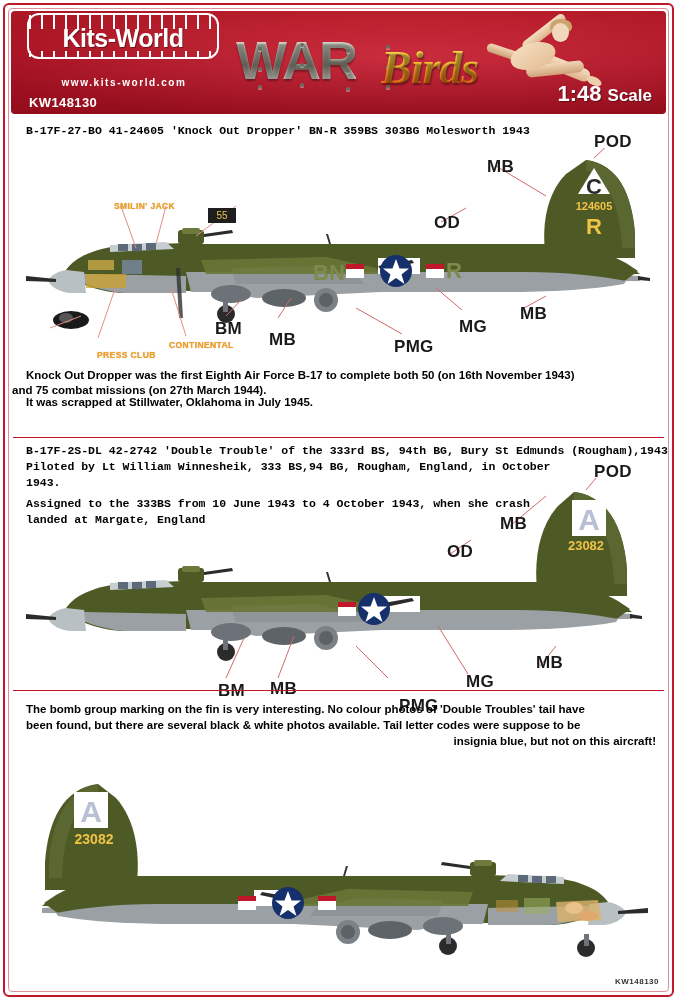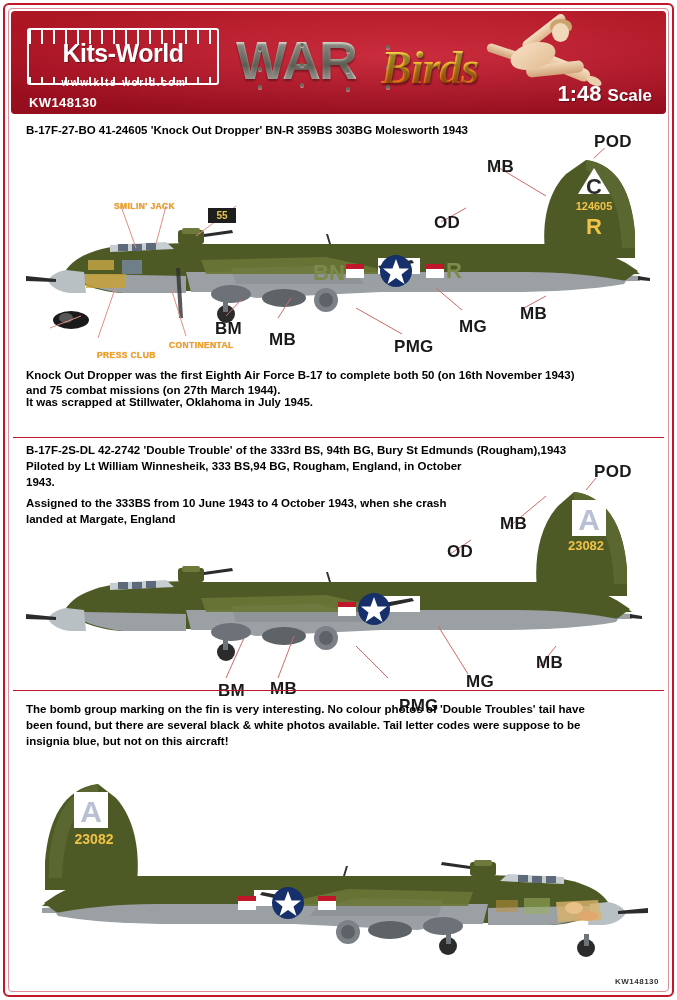--- a/index.html
+++ b/index.html
@@ -22,22 +22,22 @@
   .banner{
     position:absolute;left:11px;top:11px;width:655px;height:103px;
     background:linear-gradient(180deg,#cf1b2b 0%,#c41528 45%,#b01023 100%);
     border-radius:4px;overflow:hidden;
   }
   .banner .vign{
     position:absolute;inset:0;
     background:radial-gradient(ellipse at 60% 45%,rgba(255,255,255,0.10) 0%,rgba(0,0,0,0.16) 80%);
   }
   .kw-logo{
-    position:absolute;left:16px;top:17px;width:192px;height:57px;
-    border:2px solid #ffffff;border-radius:3px;box-sizing:border-box;
+    position:absolute;left:16px;top:2px;width:192px;height:46px;
+    border:2px solid #ffffff;border-radius:12px;box-sizing:border-box;
     background:transparent;
   }
   .kw-logo .teeth{
     position:absolute;left:0;top:0;width:100%;height:14px;
     background:repeating-linear-gradient(90deg,#ffffff 0px,#ffffff 2px,transparent 2px,transparent 12px);
   }
   .kw-logo .teeth2{
     position:absolute;left:0;bottom:0;width:100%;height:6px;
     background:repeating-linear-gradient(90deg,#ffffff 0px,#ffffff 2px,transparent 2px,transparent 12px);
   }
@@ -113,21 +113,21 @@
     position:absolute;right:14px;top:70px;color:#ffffff;font-size:22px;font-weight:bold;
     letter-spacing:0px;text-shadow:1px 1px 1px rgba(0,0,0,.4);
   }
   .scale-txt .sm{font-size:17px;}
 
   
   .tx{
     position:absolute;color:#000000;font-weight:bold;
     font-family:"Liberation Sans",sans-serif;
   }
-  .hdr-line{font-size:11.5px;letter-spacing:0px;}
+  .hdr-line{font-size:11.5px;letter-spacing:0px;font-family:Liberation Mono, monospace;}
   .body-line{font-size:11.5px;line-height:15px;}
 
   .divider{
     position:absolute;height:0;border-top:1px solid #c0172a;left:13px;width:651px;
   }
 
   
   .fig{position:absolute;}
   svg{display:block;}
   .lbl{
@@ -298,25 +298,25 @@
   <div class="lbl" style="left:459px;top:317px">MG</div>
   <div class="lbl" style="left:269px;top:330px">MB</div>
   <div class="lbl" style="left:215px;top:319px">BM</div>
   <div class="lbl" style="left:394px;top:337px">PMG</div>
 
   <div class="lbl or" style="left:114px;top:201px">SMILIN' JACK</div>
   <div class="lbl or" style="left:169px;top:340px">CONTINENTAL</div>
   <div class="lbl or" style="left:97px;top:350px">PRESS CLUB</div>
 
   <div style="position:absolute;left:208px;top:208px;width:28px;height:15px;background:#1e1e1e;">
-    <div style="color:#e8c64a;font-size:10px;font-weight:bold;text-align:center;line-height:15px;font-family:'Liberation Sans',sans-serif;">55</div>
+    <div style="color:#e8c64a;font-size:10px;font-weight:normal;text-align:center;line-height:15px;font-family:'Liberation Sans',sans-serif;">55</div>
   </div>
 
   <div class="tx body-line" style="left:26px;top:368px;width:625px;">Knock Out Dropper was the first Eighth Air Force B-17 to complete both 50 (on 16th November 1943)</div>
-  <div class="tx body-line" style="left:26px;top:383px;width:625px;">and 75 combat missions (on 27th March 1944).</div>
+  <div class="tx body-line" style="left:12px;top:383px;width:625px;">and 75 combat missions (on 27th March 1944).</div>
   <div class="tx body-line" style="left:26px;top:395px;width:625px;">It was scrapped at Stillwater, Oklahoma in July 1945.</div>
 
   <div class="divider" style="top:437px"></div>
 
   <div class="tx hdr-line" style="left:26px;top:444px;">B-17F-2S-DL 42-2742 'Double Trouble' of the 333rd BS, 94th BG, Bury St Edmunds (Rougham),1943</div>
   <div class="tx hdr-line" style="left:26px;top:460px;">Piloted by Lt William Winnesheik, 333 BS,94 BG, Rougham, England, in October</div>
   <div class="tx hdr-line" style="left:26px;top:476px;">1943.</div>
   <div class="tx hdr-line" style="left:26px;top:497px;">Assigned to the 333BS from 10 June 1943 to 4 October 1943, when she crash</div>
   <div class="tx hdr-line" style="left:26px;top:513px;">landed at Margate, England</div>
 
@@ -378,21 +378,21 @@
   <div class="lbl" style="left:536px;top:653px">MB</div>
   <div class="lbl" style="left:466px;top:672px">MG</div>
   <div class="lbl" style="left:270px;top:679px">MB</div>
   <div class="lbl" style="left:218px;top:681px">BM</div>
   <div class="lbl" style="left:399px;top:696px">PMG</div>
 
   <div class="divider" style="top:690px"></div>
 
   <div class="tx body-line" style="left:26px;top:718px;width:630px;">been found, but there are several black &amp; white photos available. Tail letter codes were suppose to be</div>
   <div class="tx body-line" style="left:26px;top:702px;width:630px;">The bomb group marking on the fin is very interesting. No colour photos of 'Double Troubles' tail have</div>
-  <div class="tx body-line" style="left:26px;top:734px;width:630px;">insignia blue, but not on this aircraft!</div>
+  <div class="tx body-line" style="left:26px;top:734px;width:630px;text-align:right;">insignia blue, but not on this aircraft!</div>
 
   <div class="fig" style="left:26px;top:770px;width:625px;height:215px;">
     <svg width="625" height="215" viewBox="0 0 625 215">
 
       <path d="M72 14 C38 18 22 50 19 92 L19 120 L110 120 C115 86 110 50 90 28 Z" fill="#4e5a26"></path>
       <path d="M72 14 C40 20 26 52 23 92 L23 108 L36 108 C38 66 46 38 72 24 Z" fill="#5a6730"></path>
       <path d="M160 128 C120 124 70 125 24 130 L16 136 L160 140 Z" fill="#4e5a26"></path>
       <path d="M160 138 C110 136 60 136 16 138 L16 143 L160 144 Z" fill="#9aa0a3"></path>
       <path d="M472 106 L90 106 C70 108 50 114 30 125 L18 133 L30 142 C55 150 90 153 130 153 L462 153 Z" fill="#4e5a26"></path>
       <path d="M462 134 L130 134 C90 134 55 138 30 143 L32 146 C65 152 110 154 150 154 L457 154 Z" fill="#9aa0a3"></path>

